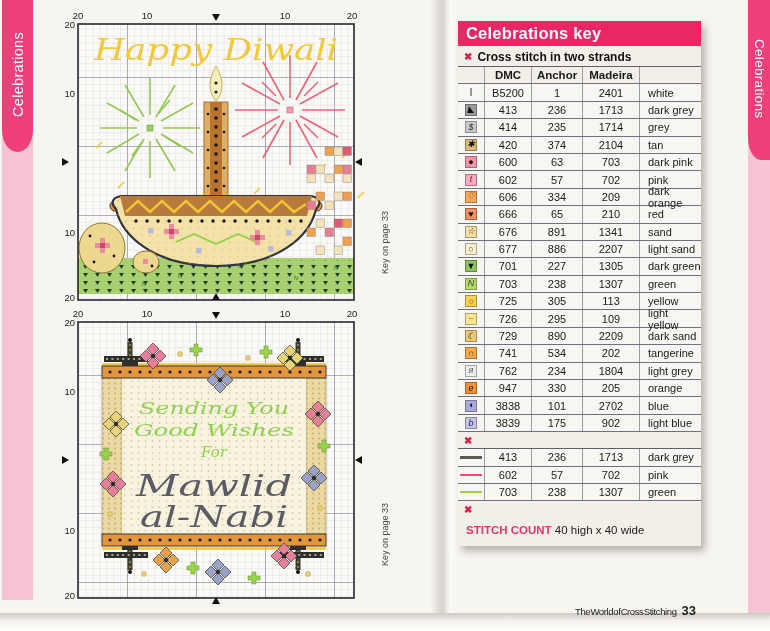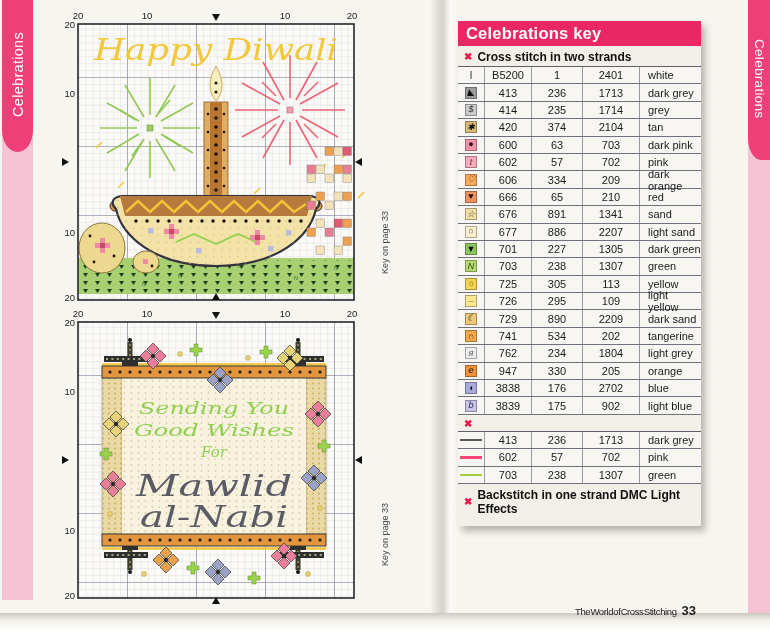--- a/index.html
+++ b/index.html
@@ -465,20 +465,27 @@
   </svg>
 
   <div class="key-panel">
     <div class="key-banner">Celebrations key</div>
 
     <div class="ksec">
       <span class="x">✖</span>
       <span>Cross stitch in two strands</span>
     </div>
     <div class="ktable" id="xs-rows">
+      <div class="krow khead">
+        <span class="kcell c-sym"></span>
+        <span class="kcell c-dmc">DMC</span>
+        <span class="kcell c-anchor">Anchor</span>
+        <span class="kcell c-madeira">Madeira</span>
+        <span class="kcell c-name"></span>
+      </div>
 
     <div class="krow">
         <span class="kcell c-sym">
             <i class="swatch nobox" style="color: rgb(68, 68, 68);">I</i>
           </span>
         <span class="kcell c-dmc cv-dmc">B5200</span>
         <span class="kcell c-anchor cv-anchor">1</span>
         <span class="kcell c-madeira cv-madeira">2401</span>
         <span class="kcell c-name cv-name">white</span>
       </div>
@@ -633,21 +640,21 @@
         <span class="kcell c-dmc cv-dmc">947</span>
         <span class="kcell c-anchor cv-anchor">330</span>
         <span class="kcell c-madeira cv-madeira">205</span>
         <span class="kcell c-name cv-name">orange</span>
       </div>
         <div class="krow">
         <span class="kcell c-sym">
             <i class="swatch" style="background: rgb(169, 170, 218); color: rgb(16, 16, 40);">◖</i>
           </span>
         <span class="kcell c-dmc cv-dmc">3838</span>
-        <span class="kcell c-anchor cv-anchor">176</span>
+        <span class="kcell c-anchor cv-anchor">101</span>
         <span class="kcell c-madeira cv-madeira">2702</span>
         <span class="kcell c-name cv-name">blue</span>
       </div>
         <div class="krow">
         <span class="kcell c-sym">
             <i class="swatch" style="background: rgb(198, 197, 231); color: rgb(40, 40, 90);">b</i>
           </span>
         <span class="kcell c-dmc cv-dmc">3839</span>
         <span class="kcell c-anchor cv-anchor">175</span>
         <span class="kcell c-madeira cv-madeira">902</span>
@@ -684,23 +691,26 @@
           </span>
         <span class="kcell c-dmc cv-dmc">703</span>
         <span class="kcell c-anchor cv-anchor">238</span>
         <span class="kcell c-madeira cv-madeira">1307</span>
         <span class="kcell c-name cv-name">green</span>
       </div>
       </div>
 
     <div class="ksec">
       <span class="x">✖</span>
-      <span>Backstitch in one strand DMC Light Effects</span>
     </div>
 
+    <div class="kinfo">
+      <span class="plabel">STITCH COUNT</span>
+      <span>40 high x 40 wide</span>
+    </div>
 
   </div>
 
   <div class="footer footer-left">
     <span class="pageno">32</span>
     <span>The World of Cross Stitching</span>
   </div>
   <div class="footer footer-right">
     <span>The World of Cross Stitching</span>
     <span class="pageno">33</span>

